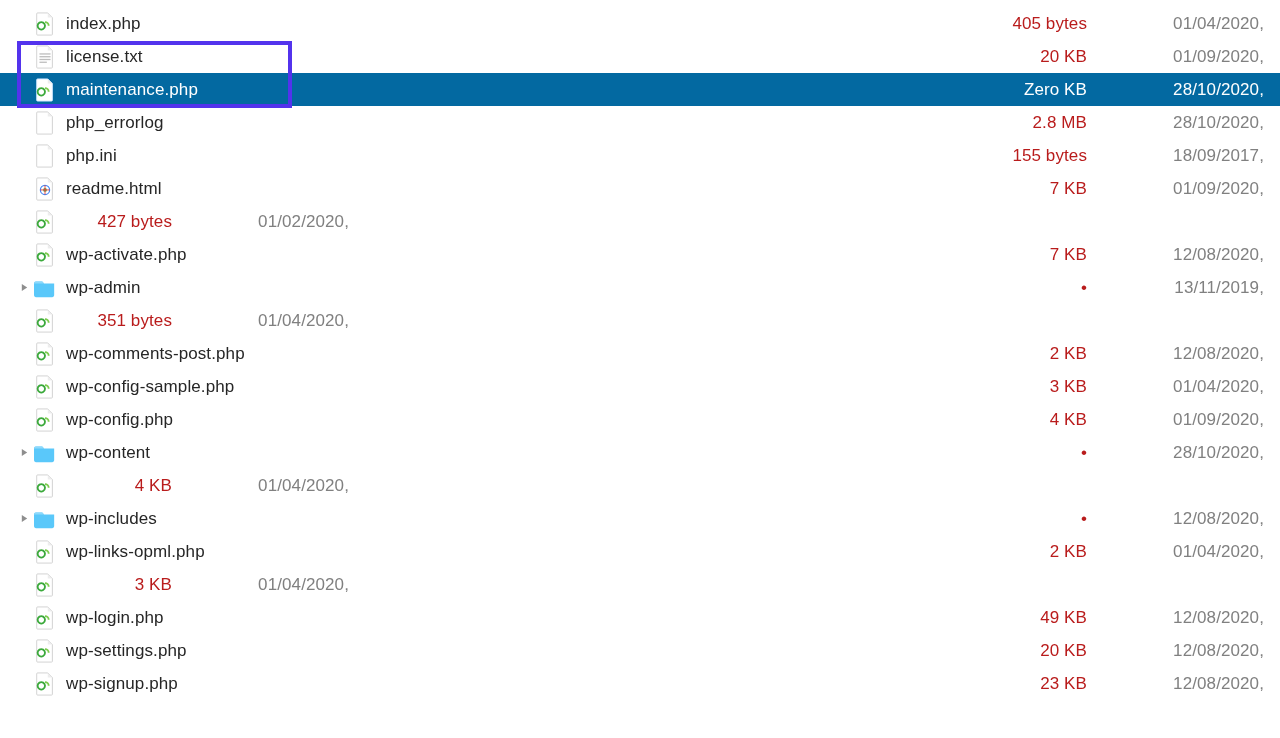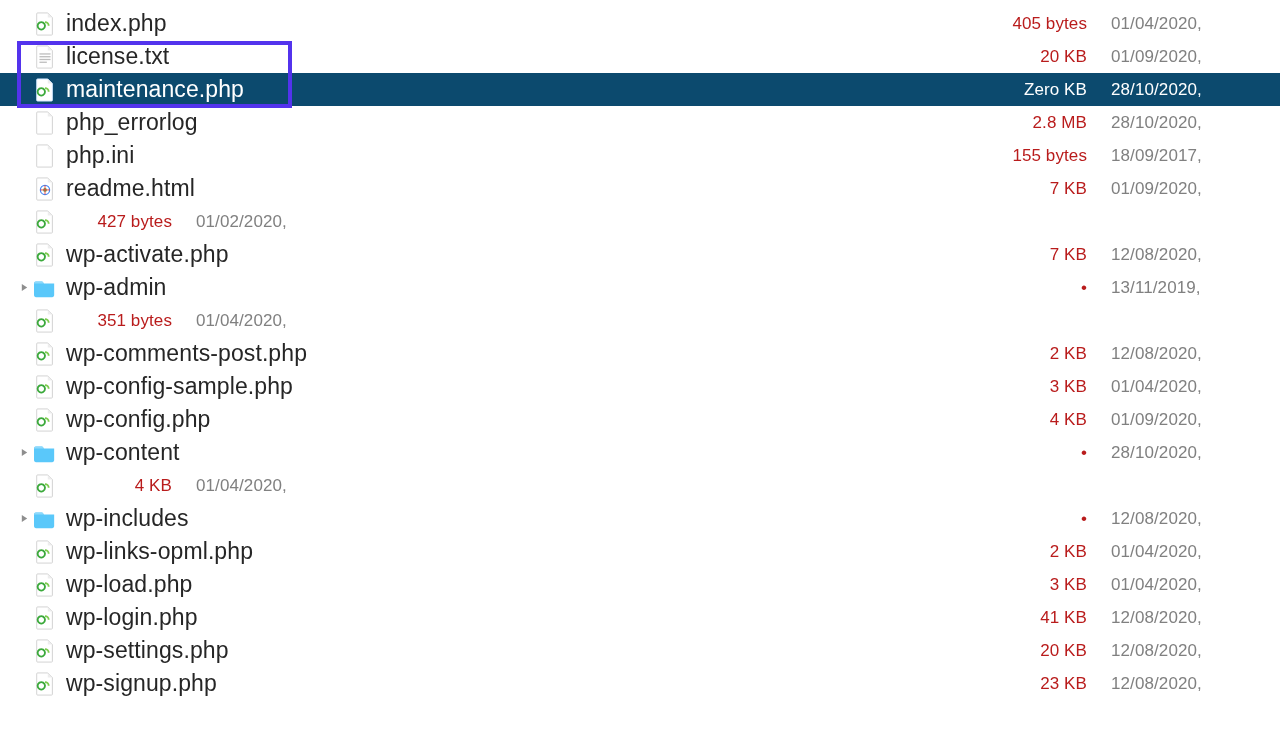--- a/index.html
+++ b/index.html
@@ -14,21 +14,21 @@
     .file-list { width: 100%; }
     .row {
       display: flex;
       align-items: center;
       height: 33px;
       padding-left: 16px;
       padding-right: 0;
       position: relative;
     }
     .row.selected {
-      background: #0c4a6e;
+      background: #0369a1;
       color: #fff;
     }
     .row.selected .size, .row.selected .date { color: #fff; }
     .disclosure {
       width: 16px;
       display: flex;
       align-items: center;
       justify-content: center;
       color: #7b7b7b;
       margin-right: 2px;
@@ -39,37 +39,37 @@
       height: 22px;
       margin-right: 10px;
       display: flex;
       align-items: center;
       justify-content: center;
       flex-shrink: 0;
     }
     .icon svg { width: 22px; height: 24px; }
     .name {
       flex: 1;
-      font-size: 23px;
+      font-size: 17px;
       color: #262626;
     }
     .row.selected .name { color: #fff; }
     .size {
       width: 130px;
       text-align: right;
       color: #b91c1c;
       font-size: 17px;
       padding-right: 24px;
     }
     .date {
       width: 169px;
-      text-align: left;
+      text-align: right;
       color: #808080;
       font-size: 17px;
-      padding-right: 3px;
+      padding-right: 16px;
     }
     .highlight-box {
       position: absolute;
       left: 17px;
       top: 41px;
       width: 275px;
       height: 67px;
       border: 4px solid #5333ED;
       pointer-events: none;
       z-index: 10;
@@ -323,36 +323,35 @@
     <div class="row">
       <span class="disclosure"></span>
       <span class="icon">
         <svg viewBox="0 0 22 26">
           <path fill="#ffffff" stroke="#CFCFCF" stroke-width="1" d="M3 1 h11 l5 5 v18 a1 1 0 0 1 -1 1 H3 a1 1 0 0 1 -1 -1 V2 a1 1 0 0 1 1 -1 z"></path>
           <path fill="#EDEDED" d="M14 1 l5 5 h-5 z"></path>
           <path d="M11 15 a4 4 0 1 1 0 -0.01 z" fill="none" stroke="#3BA93B" stroke-width="2"></path>
           <path d="M11 11 a4 4 0 0 1 4 4" fill="none" stroke="#7CCB4C" stroke-width="2"></path>
         </svg>
       </span>
-      <span class="name">wp-load.php</span>
       <span class="size">3 KB</span>
       <span class="date">01/04/2020,</span>
     </div>
     <div class="row">
       <span class="disclosure"></span>
       <span class="icon">
         <svg viewBox="0 0 22 26">
           <path fill="#ffffff" stroke="#CFCFCF" stroke-width="1" d="M3 1 h11 l5 5 v18 a1 1 0 0 1 -1 1 H3 a1 1 0 0 1 -1 -1 V2 a1 1 0 0 1 1 -1 z"></path>
           <path fill="#EDEDED" d="M14 1 l5 5 h-5 z"></path>
           <path d="M11 15 a4 4 0 1 1 0 -0.01 z" fill="none" stroke="#3BA93B" stroke-width="2"></path>
           <path d="M11 11 a4 4 0 0 1 4 4" fill="none" stroke="#7CCB4C" stroke-width="2"></path>
         </svg>
       </span>
       <span class="name">wp-login.php</span>
-      <span class="size">41 KB</span>
+      <span class="size">49 KB</span>
       <span class="date">12/08/2020,</span>
     </div>
     <div class="row">
       <span class="disclosure"></span>
       <span class="icon">
         <svg viewBox="0 0 22 26">
           <path fill="#ffffff" stroke="#CFCFCF" stroke-width="1" d="M3 1 h11 l5 5 v18 a1 1 0 0 1 -1 1 H3 a1 1 0 0 1 -1 -1 V2 a1 1 0 0 1 1 -1 z"></path>
           <path fill="#EDEDED" d="M14 1 l5 5 h-5 z"></path>
           <path d="M11 15 a4 4 0 1 1 0 -0.01 z" fill="none" stroke="#3BA93B" stroke-width="2"></path>
           <path d="M11 11 a4 4 0 0 1 4 4" fill="none" stroke="#7CCB4C" stroke-width="2"></path>

